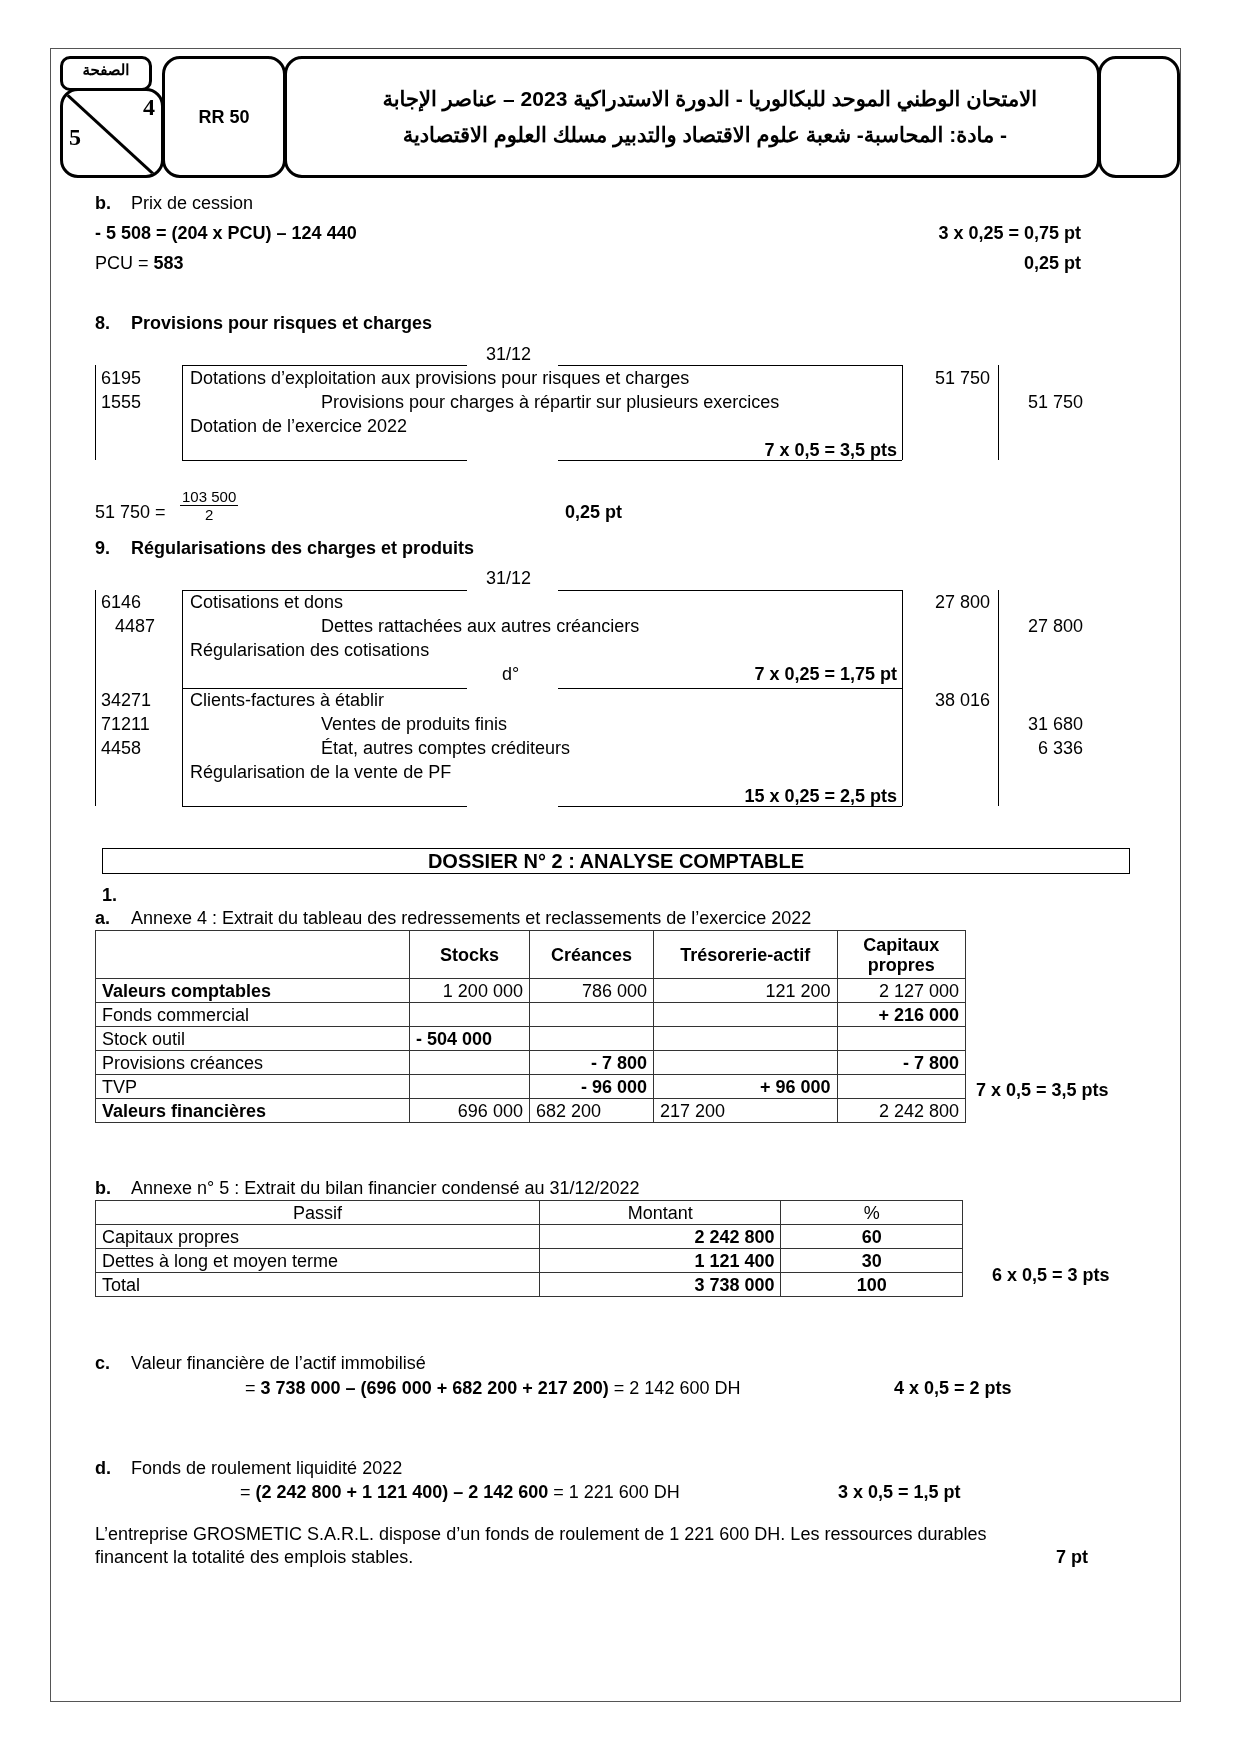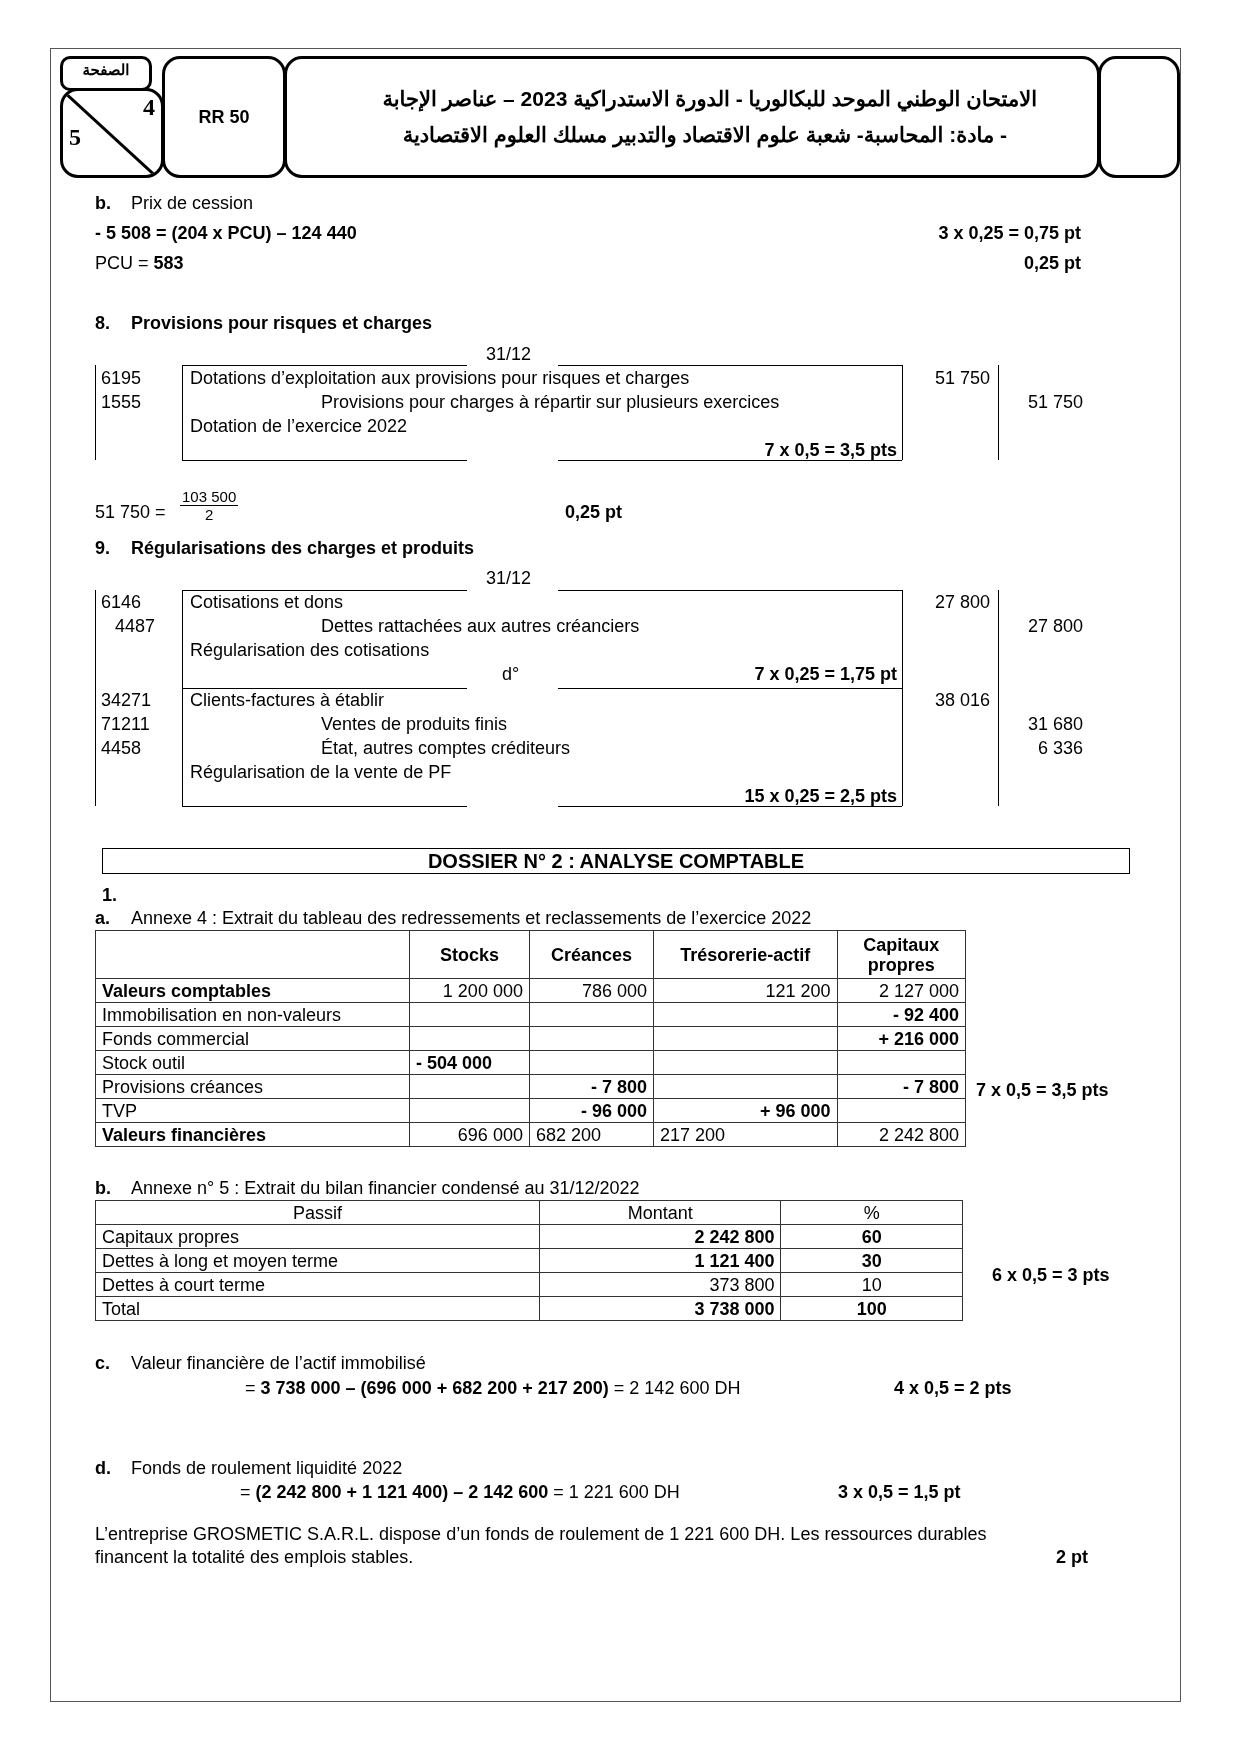--- a/index.html
+++ b/index.html
@@ -162,27 +162,20 @@
   </tbody>
     <tbody id="annexe4-body">
       <tr>
         <td style="font-weight: bold;">Valeurs comptables</td>
         <td style="text-align: right;">1 200 000</td>
         <td style="text-align: right;">786 000</td>
         <td style="text-align: right;">121 200</td>
         <td style="text-align: right;">2 127 000</td>
       </tr>
       <tr>
-        <td>Immobilisation en non-valeurs</td>
-        <td style="text-align: right;"></td>
-        <td style="text-align: right;"></td>
-        <td style="text-align: right;"></td>
-        <td style="text-align: right; font-weight: bold;">- 92 400</td>
-      </tr>
-      <tr>
         <td>Fonds commercial</td>
         <td style="text-align: right;"></td>
         <td style="text-align: right;"></td>
         <td style="text-align: right;"></td>
         <td style="text-align: right; font-weight: bold;">+ 216 000</td>
       </tr>
       <tr>
         <td>Stock outil</td>
         <td style="text-align: left; font-weight: bold;">-  504 000</td>
         <td style="text-align: right;"></td>
@@ -230,25 +223,20 @@
         <td>Capitaux propres</td>
         <td style="text-align: right; font-weight: bold;">2 242 800</td>
         <td style="text-align: center; font-weight: bold;">60</td>
       </tr>
       <tr>
         <td>Dettes à long et moyen terme</td>
         <td style="text-align: right; font-weight: bold;">1 121 400</td>
         <td style="text-align: center; font-weight: bold;">30</td>
       </tr>
       <tr>
-        <td>Dettes à court terme</td>
-        <td style="text-align: right;">373 800</td>
-        <td style="text-align: center;">10</td>
-      </tr>
-      <tr>
         <td>Total</td>
         <td style="text-align: right; font-weight: bold;">3 738 000</td>
         <td style="text-align: center; font-weight: bold;">100</td>
       </tr>
     </tbody>
 </table>
 <div class="abs t b" style="left:992px;top:1265px;">6 x 0,5 = 3 pts</div>
 
 <div class="abs t b" style="left:95px;top:1353px;">c.</div>
 <div class="abs t" style="left:131px;top:1353px;">Valeur financière de l’actif immobilisé</div>
@@ -259,13 +247,13 @@
 
 <div class="abs t b" style="left:95px;top:1458px;">d.</div>
 <div class="abs t" style="left:131px;top:1458px;">Fonds de roulement liquidité 2022</div>
 <div class="abs t" style="left:240px;top:1482px;">
   <span>= </span><span class="b">(2 242 800 + 1 121 400) – 2 142 600</span><span> = 1 221 600 DH</span>
 </div>
 <div class="abs t b" style="left:838px;top:1482px;">3 x 0,5 = 1,5 pt</div>
 
 <div class="abs t" style="left:95px;top:1524px;">L’entreprise GROSMETIC S.A.R.L. dispose d’un fonds de roulement de 1 221 600 DH. Les ressources durables</div>
 <div class="abs t" style="left:95px;top:1547px;">financent la totalité des emplois stables.</div>
-<div class="abs t b" style="left:1056px;top:1547px;">2 pt</div>
+<div class="abs t b" style="left:1056px;top:1547px;">7 pt</div>
 
 </body></html>

